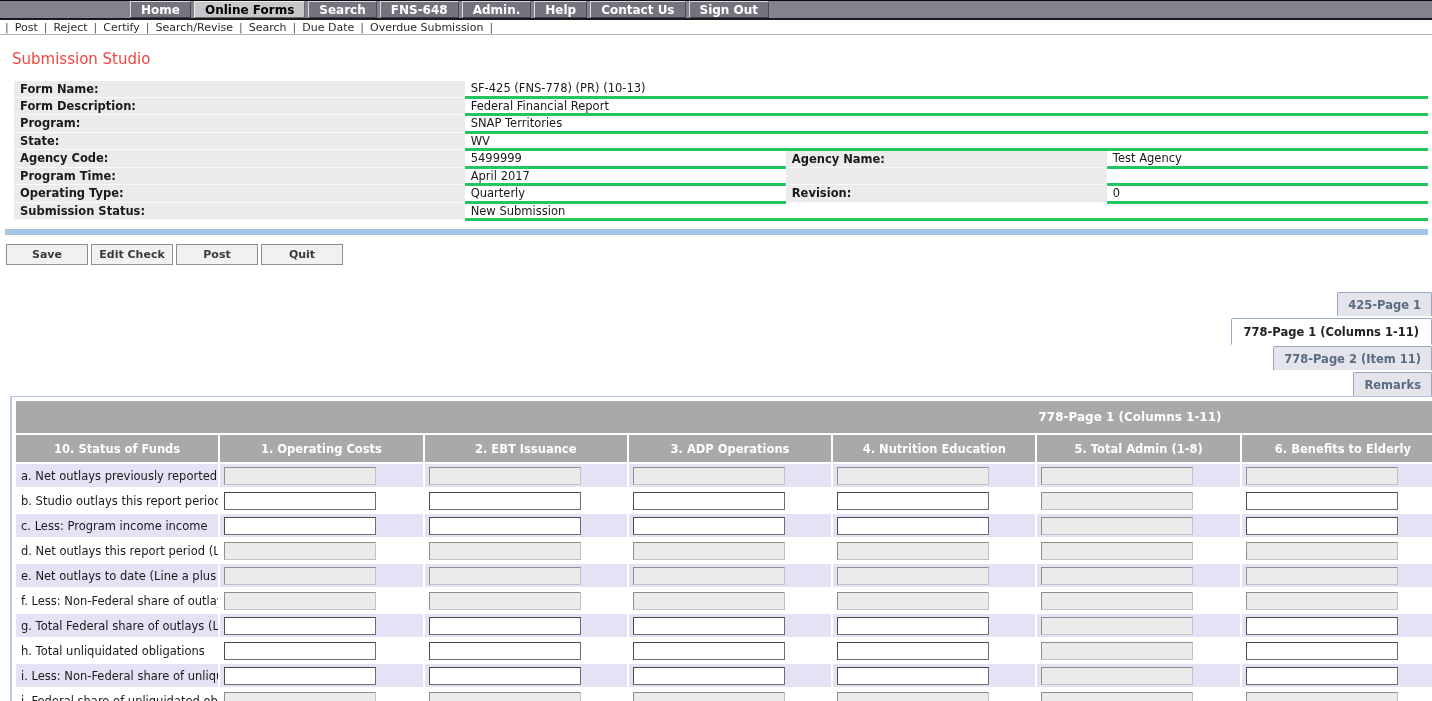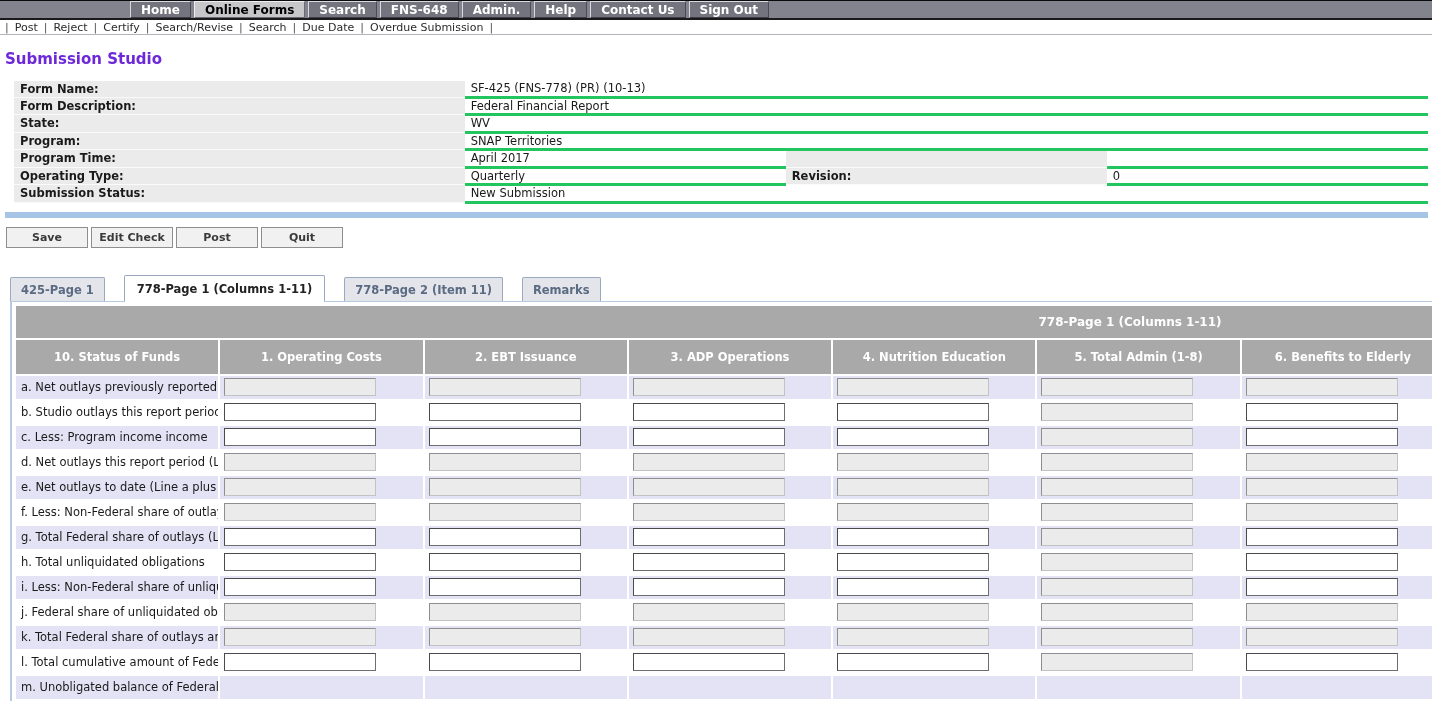--- a/index.html
+++ b/index.html
@@ -28,21 +28,21 @@
   
   .menubar {
     height:15px; background:#fff; border-bottom:1px solid #b3b3ba;
     display:flex; align-items:center; font-size:11px; color:#2b2b2b; padding-left:2px;
   }
   .menubar .menu-item { padding:0 3px; cursor:default; }
   .menubar .sep { color:#555; padding:0 3px; }
 
   
   .title {
-    margin:15px 0 0 5px; font-size:15px; font-weight:bold; color:#6d28d9;
+    margin:15px 0 0 12px; font-size:15px; font-weight:normal; color:#ef4444;
   }
 
   
   table.meta {
     margin:13px 4px 0 14px; width:1414px;
     border-collapse:collapse; font-size:11.5px; table-layout:fixed;
   }
   table.meta td { height:14px; padding:1px 0 1px 6px; line-height:12.5px; vertical-align:middle; white-space:nowrap; overflow:hidden; }
   td.mlabel { width:131px; background:#ebebeb; font-weight:bold; border-bottom:1px solid #fafafa; }
   td.mlabel.m2 { width:106px; }
@@ -51,21 +51,21 @@
 
   
   .bluebar { height:6px; background:#a6c4e6; margin:8px 4px 0 5px; }
   .toolbar { margin:9px 0 0 6px; display:flex; gap:3px; }
   .tb-btn {
     width:82px; height:21px; font-family:inherit; font-size:11px; font-weight:bold;
     color:#3a3a3a; background:#f1f1f1; border:1px solid #8e8e8e; cursor:pointer;
   }
 
   
-  .tabs { margin:27px 0 0 10px; display:flex; gap:19px; align-items:flex-end; position:relative; z-index:2; }
+  .tabs { margin:27px 0 0 10px; display:flex; gap:2px; align-items:flex-end; position:relative; z-index:2;flex-direction:column; }
   .tab {
     background:#e4e4eb; color:#5a6b82; font-size:11.5px; font-weight:bold;
     border:1px solid #9aa8c2; border-bottom:none; border-radius:2px 2px 0 0;
     padding:5px 10px 4px; white-space:nowrap; cursor:pointer;
   }
   .tab.active {
     background:#fff; color:#222; padding:6px 12px 5px; margin-bottom:-1px;
     border-bottom:1px solid #fff; cursor:default;
   }
 
@@ -78,21 +78,21 @@
   table.grid { border-collapse:separate; border-spacing:2px; table-layout:fixed; width:1432px; }
   table.grid th:first-child, table.grid td.rlabel { width:444px; }
   table.grid th, table.grid td.icell { width:162px; }
   td.banner { background:#a9a9a9; height:32px; position:relative; }
   .banner-title {
     position:absolute; left:1114px; top:50%; transform:translate(-50%,-50%);
     color:#fff; font-weight:bold; font-size:12px; white-space:nowrap;
   }
   th.col {
     background:#a9a9a9; color:#fff; font-weight:bold; font-size:11.5px;
-    height:34px; text-align:center; white-space:nowrap; overflow:hidden;
+    height:27px; text-align:center; white-space:nowrap; overflow:hidden;
   }
   tr.lav td { background:#e3e3f5; }
   tr.wht td { background:#ffffff; }
   td.rlabel { font-size:11.5px; padding-left:5px; height:23px; white-space:nowrap; overflow:hidden; }
   td.icell { padding:0 4px; height:23px; }
   input.amt {
     display:block; width:152px; height:18px; margin:0; padding:0 2px;
     font-family:inherit; font-size:11px; background:#fff;
     border:1px solid #6e6e6e; border-top-color:#4a4a4a; border-left-color:#4a4a4a;
   }
@@ -139,26 +139,32 @@
     <tbody>
       <tr>
         <td class="mlabel">Form Name:</td>
         <td class="mval v1" colspan="3">SF-425 (FNS-778) (PR) (10-13)</td>
       </tr>
       <tr>
         <td class="mlabel">Form Description:</td>
         <td class="mval v1" colspan="3">Federal Financial Report</td>
       </tr>
       <tr>
+        <td class="mlabel">Program:</td>
+        <td class="mval v1" colspan="3">SNAP Territories</td>
+      </tr>
+      <tr>
         <td class="mlabel">State:</td>
         <td class="mval v1" colspan="3">WV</td>
       </tr>
       <tr>
-        <td class="mlabel">Program:</td>
-        <td class="mval v1" colspan="3">SNAP Territories</td>
+        <td class="mlabel">Agency Code:</td>
+        <td class="mval v1">5499999</td>
+        <td class="mlabel m2">Agency Name:</td>
+        <td class="mval">Test Agency</td>
       </tr>
       <tr>
         <td class="mlabel">Program Time:</td>
         <td class="mval v1">April 2017</td>
         <td class="mlabel m2"></td>
         <td class="mval"></td>
       </tr>
       <tr>
         <td class="mlabel">Operating Type:</td>
         <td class="mval v1">Quarterly</td>

